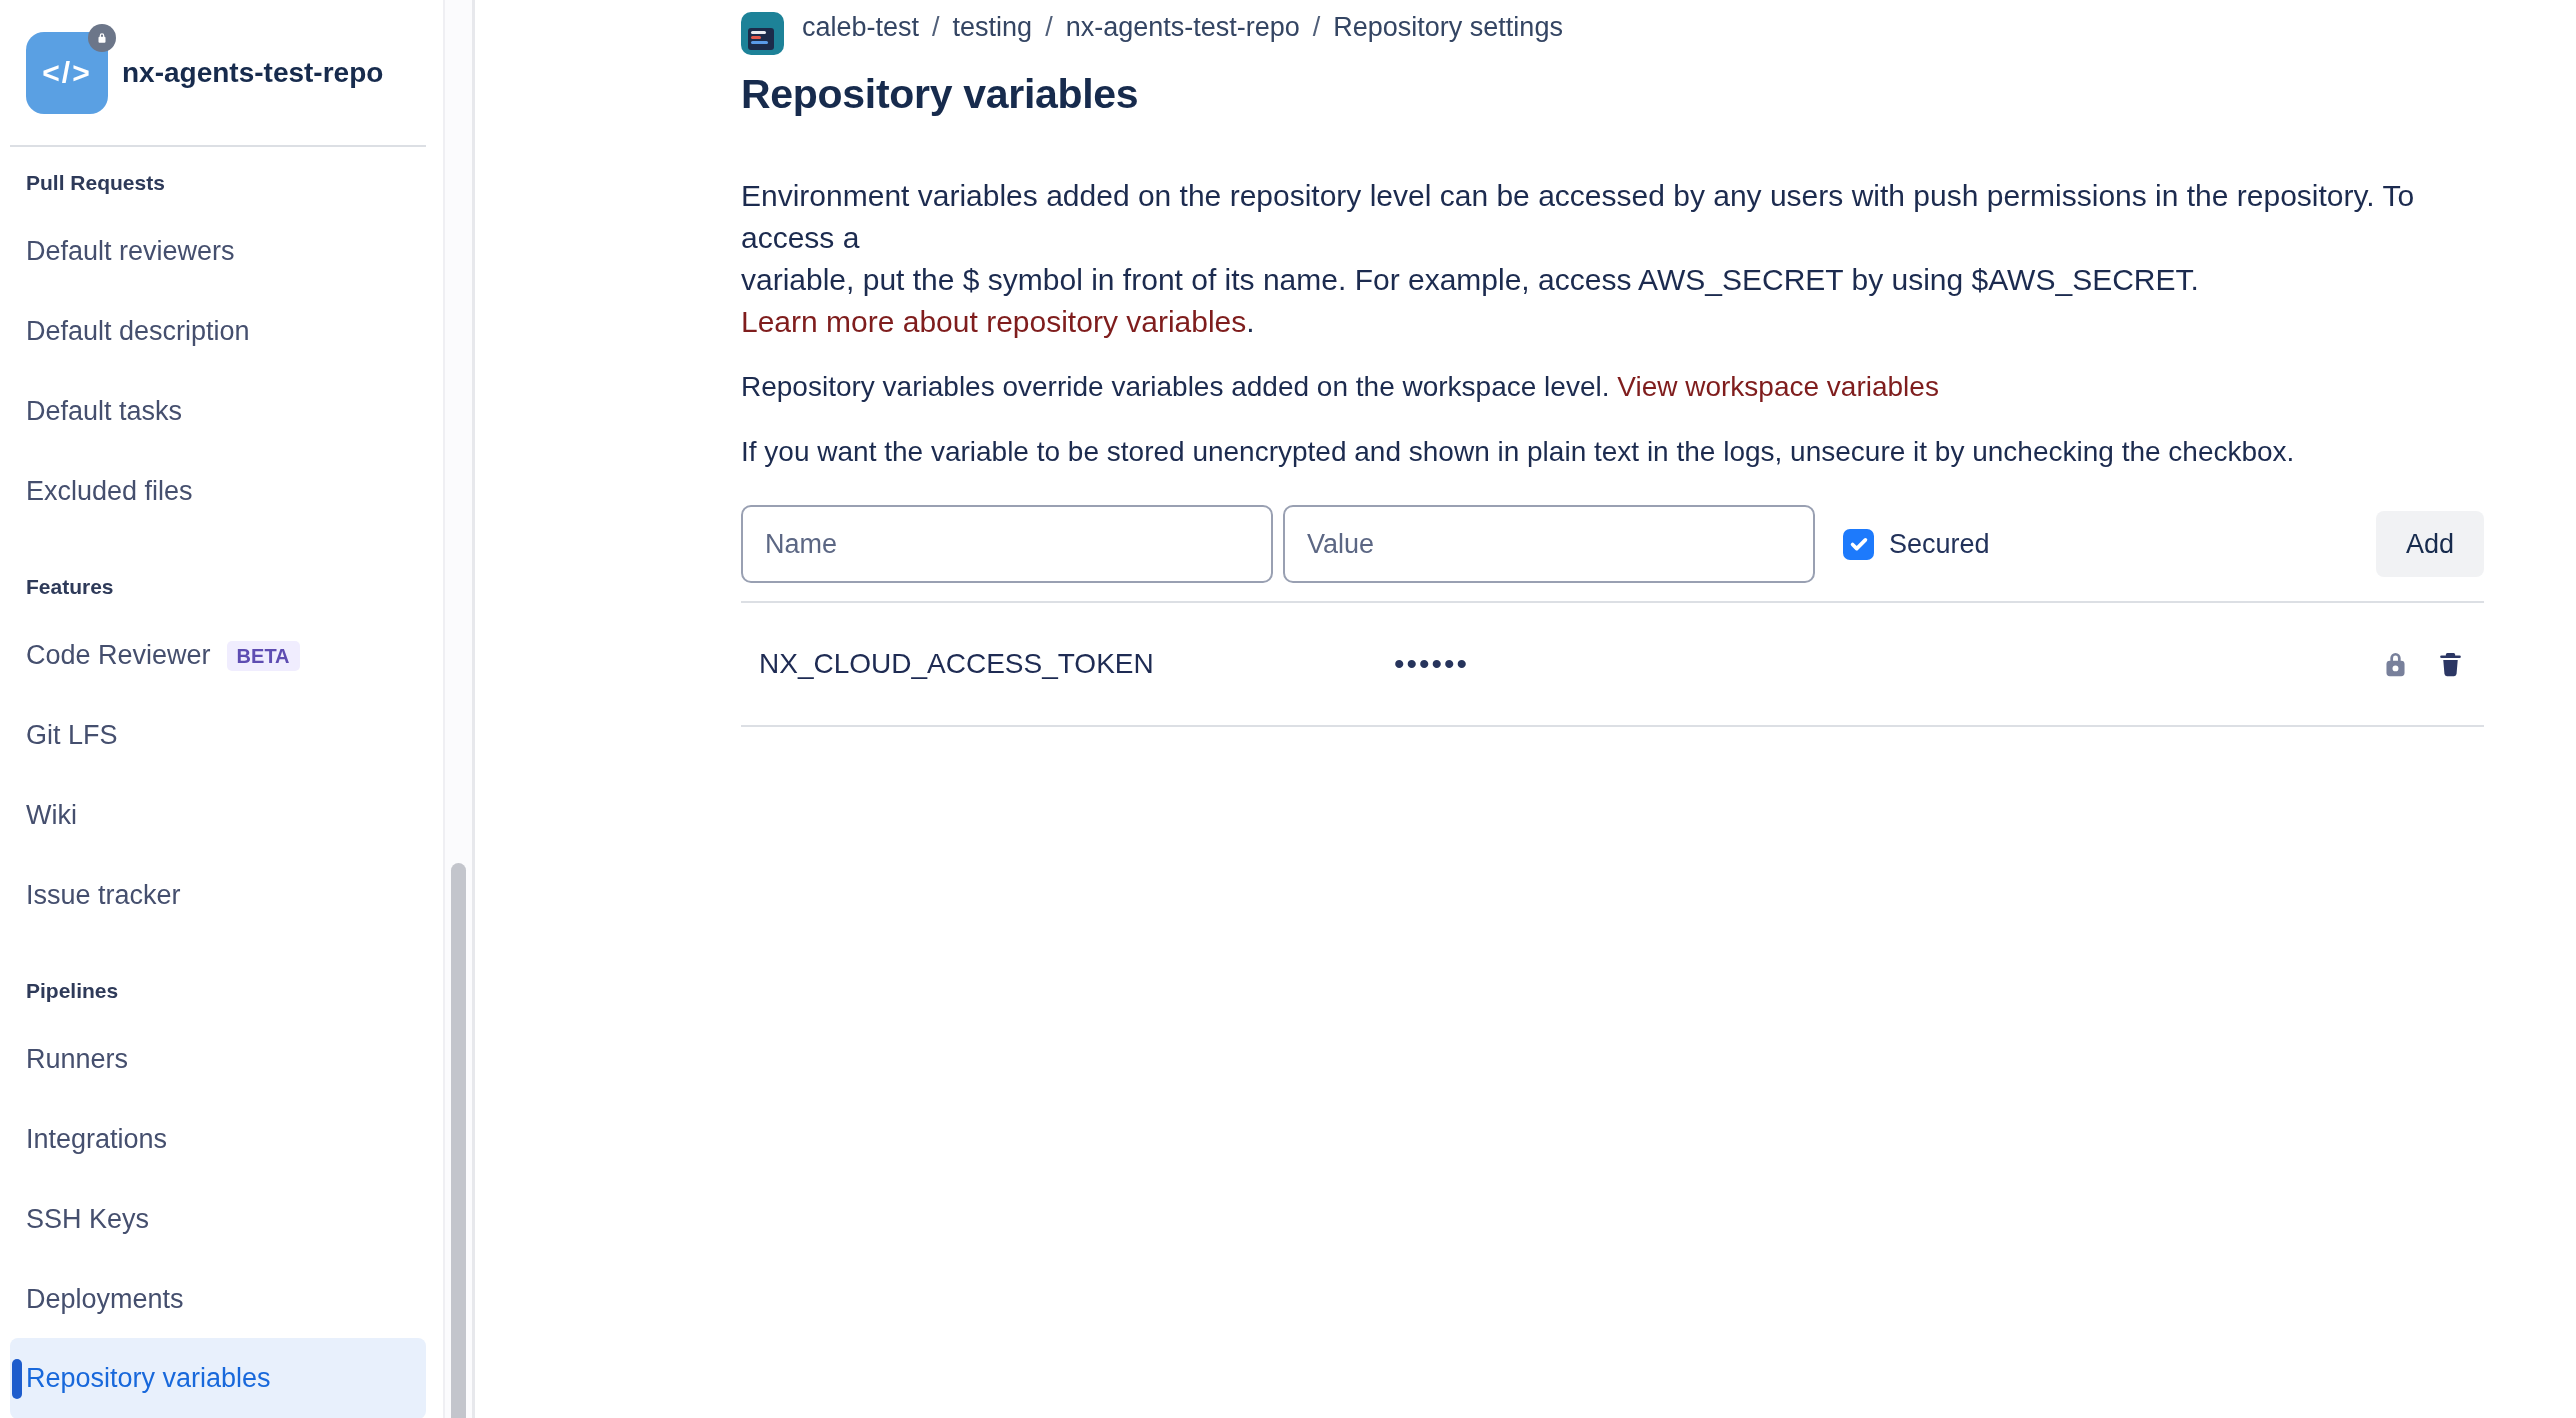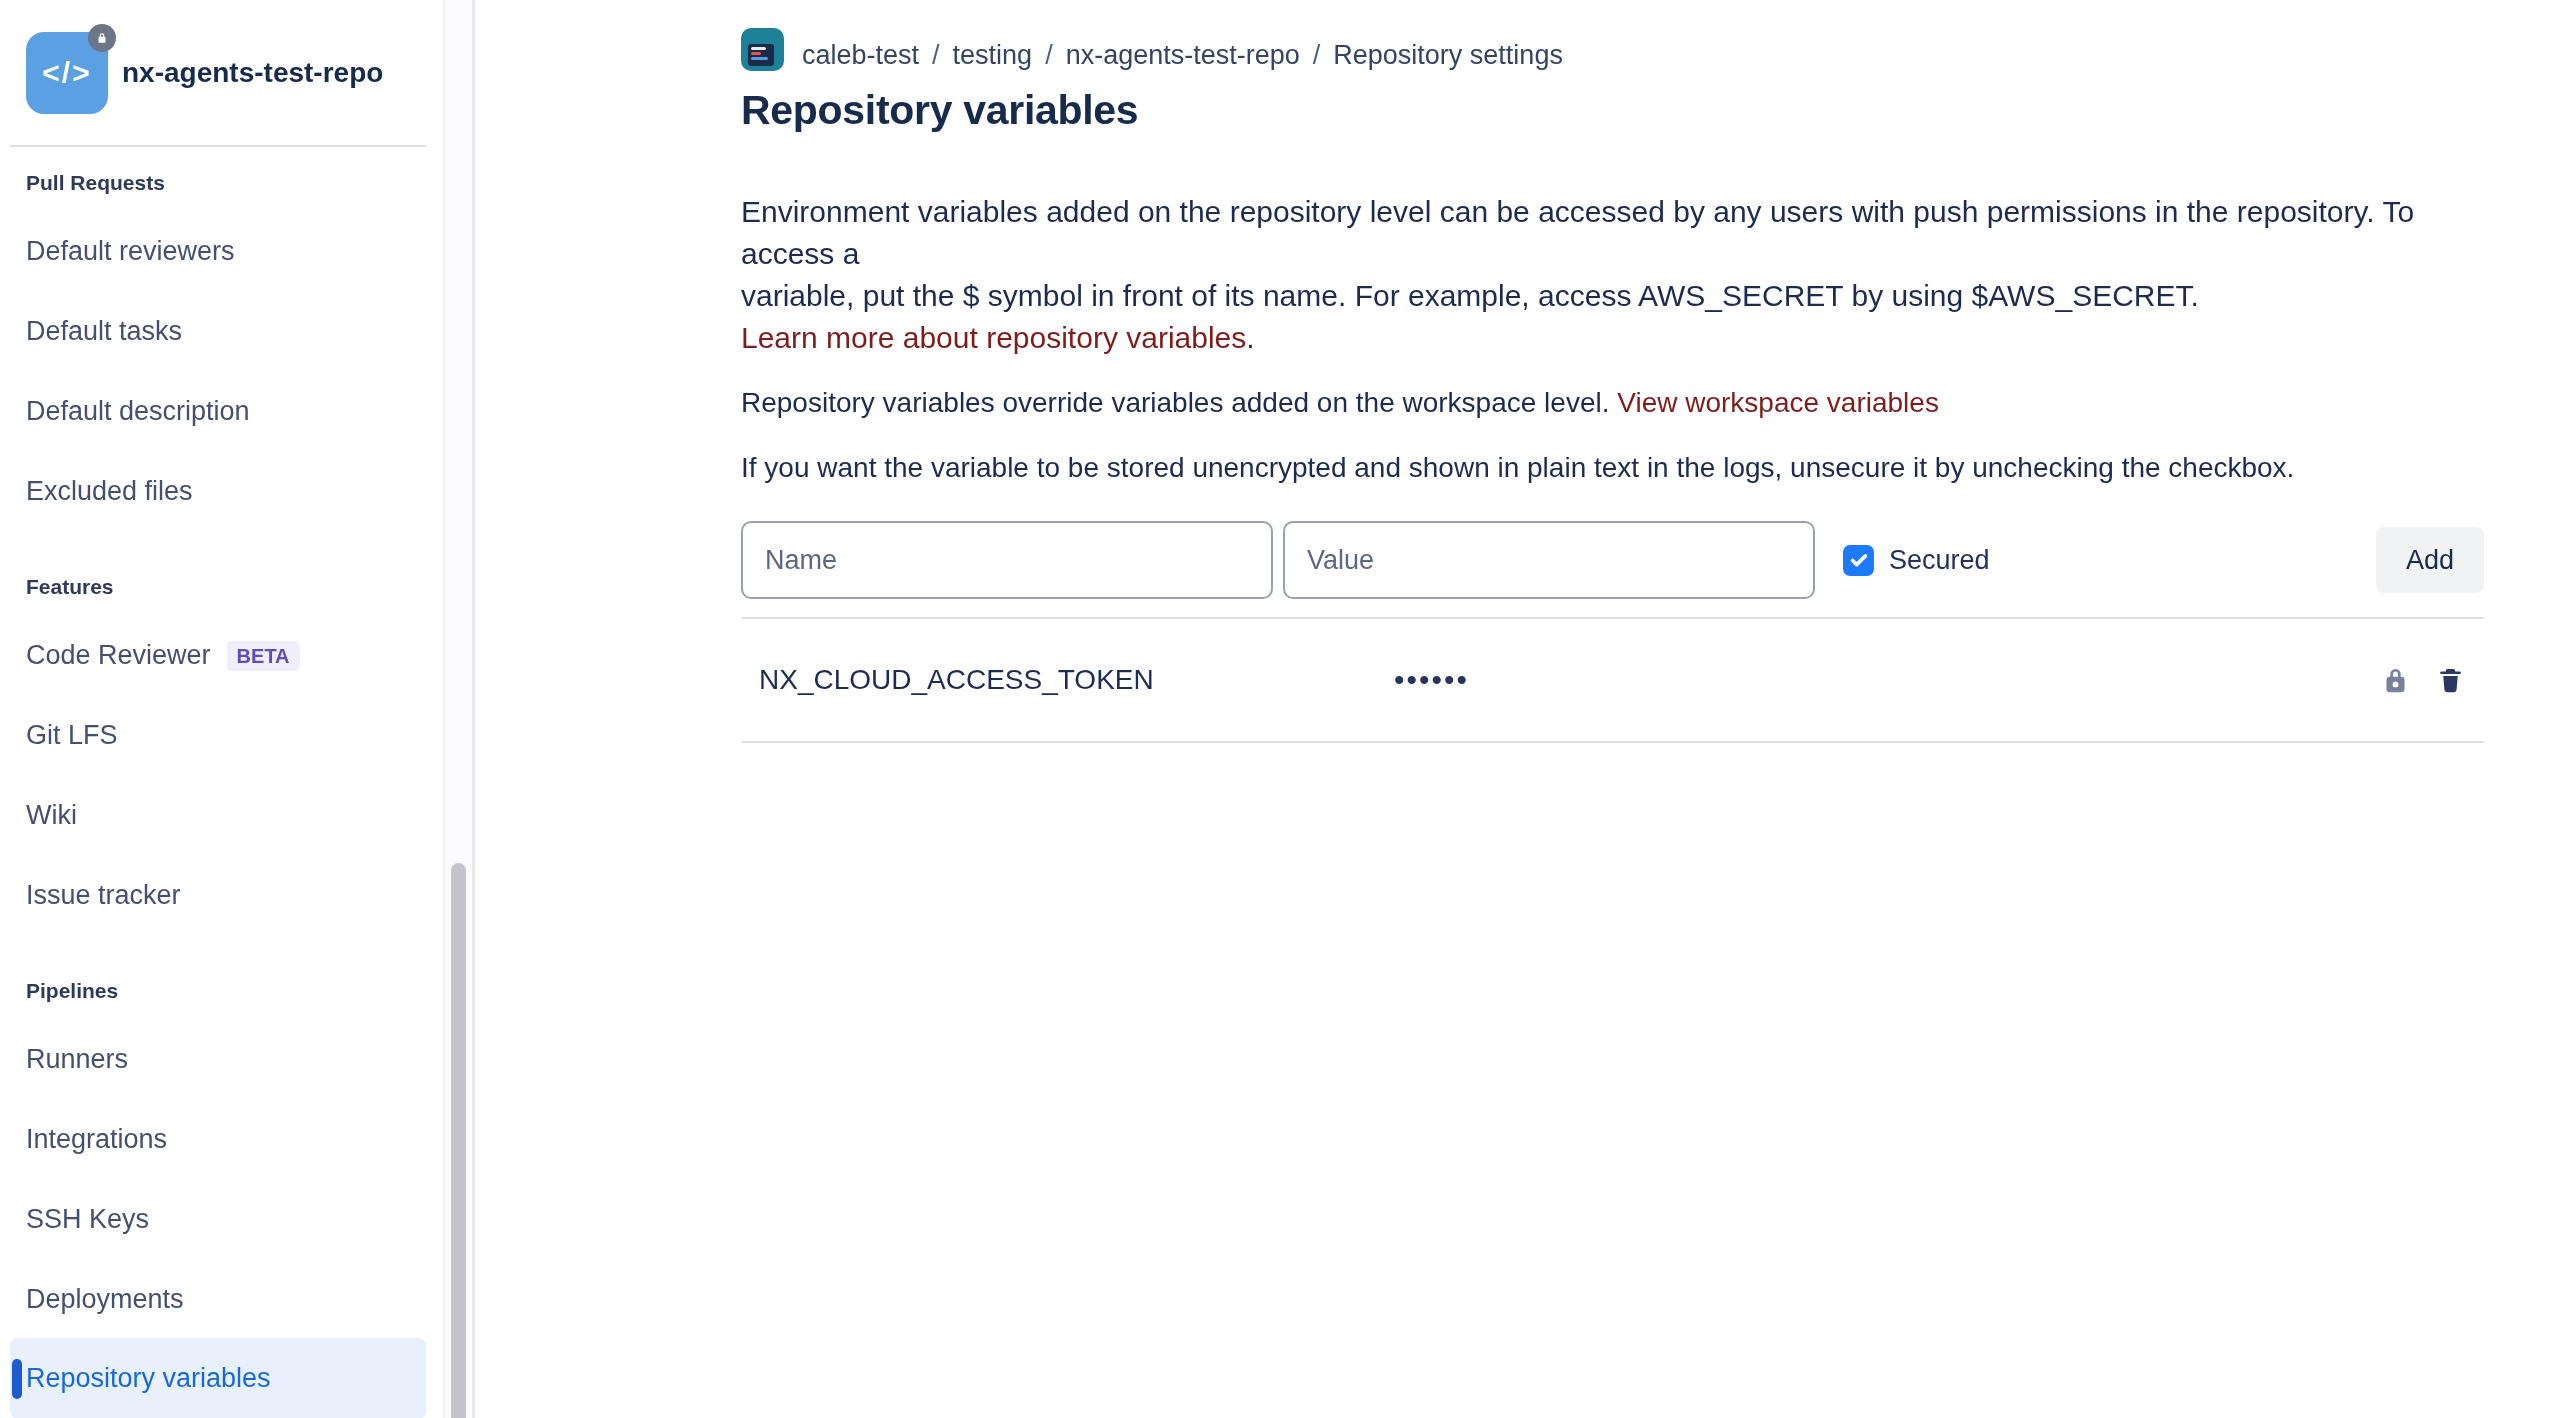--- a/index.html
+++ b/index.html
@@ -38,21 +38,21 @@
   .nav-item.active { margin:22px 17px 0 10px; padding:24px 0 24px 16px;
     background:#E8F0FC; border-radius:8px; color:#1868DB; position:relative; }
   .active-indicator { position:absolute; left:2px; top:50%; transform:translateY(-50%);
     width:10px; height:40px; border-radius:6px; background:#1D5CCC; }
   .beta-badge { margin-left:16px; font-size:20px; font-weight:700; color:#5E4DB2;
     background:#F0EDFE; border-radius:5px; padding:5px 10px; line-height:20px; }
 
   
   .main { position:absolute; left:741px; top:0; width:1743px; }
 
-  .breadcrumb { display:flex; align-items:flex-end; margin-top:28px; font-size:27px; color:#344563; }
+  .breadcrumb { display:flex; align-items:flex-start; margin-top:12px; font-size:27px; color:#344563; }
   .ws-avatar { position:relative; width:43px; height:43px; border-radius:10px;
     background:#1D8298; margin-right:18px; overflow:hidden; flex:none; }
   .ws-screen { position:absolute; left:7px; top:16px; width:26px; height:22px;
     background:#1C2B4A; border-radius:3px; padding:3px 3px 0 3px; }
   .ws-line { display:block; height:3px; border-radius:2px; margin-bottom:2px; }
   .ws-line-1 { width:15px; background:#E8EAF0; }
   .ws-line-2 { width:10px; background:#E4584B; }
   .ws-line-3 { width:17px; background:#5A9BE8; }
   .crumb { color:#344563; text-decoration:none; cursor:pointer; }
   .crumb-sep { margin:0 13px; color:#505F79; }
@@ -101,24 +101,24 @@
     </div>
 
     <div class="sidebar-divider"></div>
 
     <nav>
       <div class="nav-heading first">Pull Requests</div>
       <a class="nav-item first-in-section">
           <span>Default reviewers</span>
         </a>
       <a class="nav-item">
+          <span>Default description</span>
+        </a>
+      <a class="nav-item">
           <span>Default tasks</span>
-        </a>
-      <a class="nav-item">
-          <span>Default description</span>
         </a>
       <a class="nav-item">
           <span>Excluded files</span>
         </a>
 
       <div class="nav-heading">Features</div>
       <a class="nav-item first-in-section">
         <span>Code Reviewer</span>
         <span class="beta-badge">BETA</span>
       </a>

